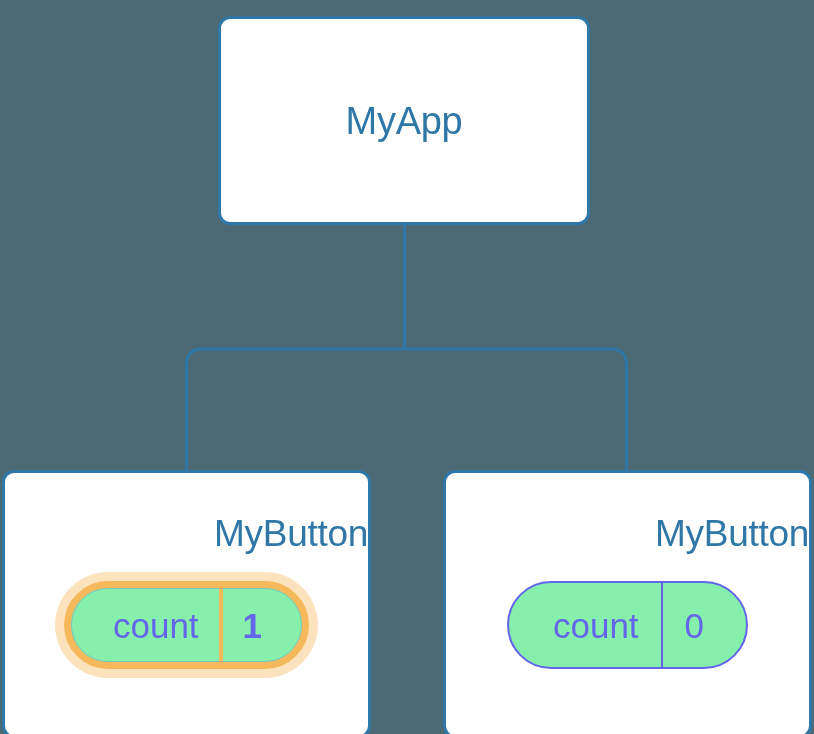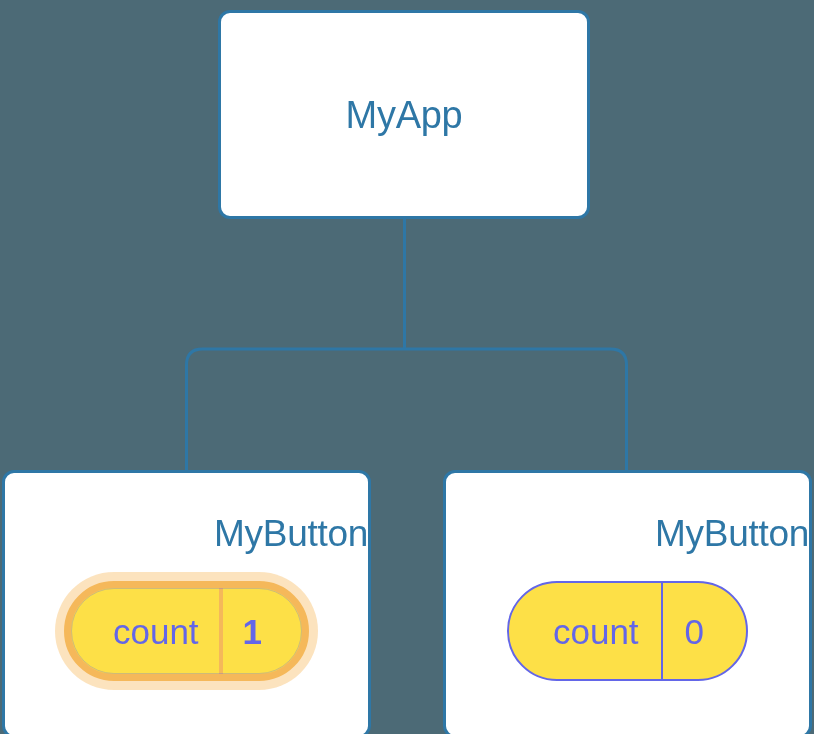--- a/index.html
+++ b/index.html
@@ -37,21 +37,21 @@
     position: absolute;
     background: #ffffff;
     border: 3px solid #2e77a6;
     border-radius: 12px;
     box-sizing: border-box;
   }
 
   
   #root-card {
     left: 218px;
-    top: 10px;
+    top: 16px;
     width: 372px;
     height: 209px;
     padding-left: 48px;
   }
   #root-card .card-title {
     position: absolute;
     left: 0;
     right: 0;
     top: 50%;
     transform: translateY(-50%);
@@ -90,23 +90,23 @@
     right: 0;
     display: flex;
     justify-content: center;
     align-items: center;
   }
 
   .pill {
     position: relative;
     display: flex;
     align-items: stretch;
-    height: 100px;
+    height: 88px;
     border-radius: 999px;
-    background: #fde047;
+    background: #86efac;
     box-sizing: border-box;
   }
 
   
   .pill.plain {
     border: 2px solid #6366e8;
   }
   .pill.plain .pill-key {
     padding: 0 22px 0 44px;
   }

